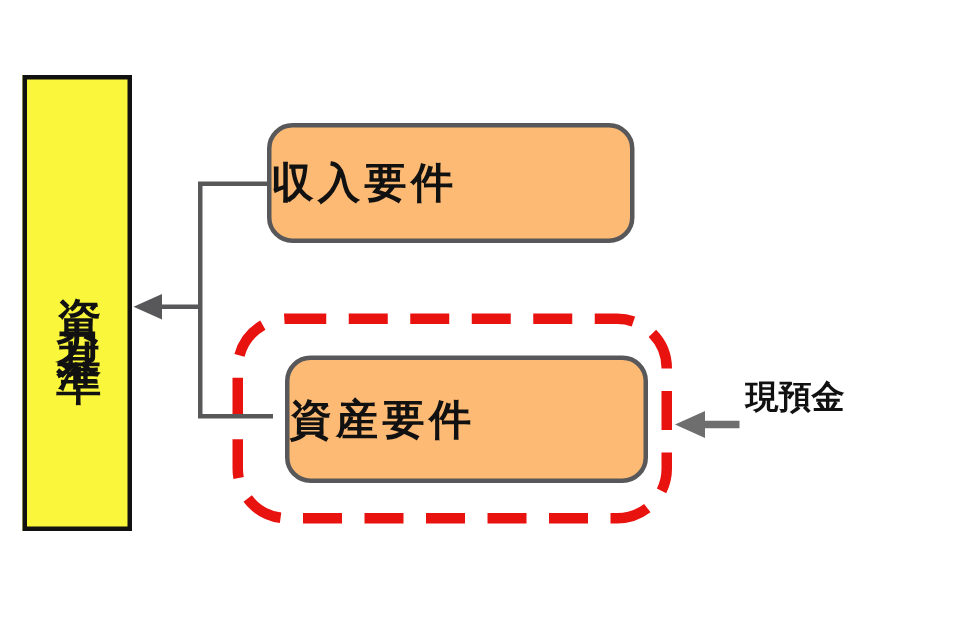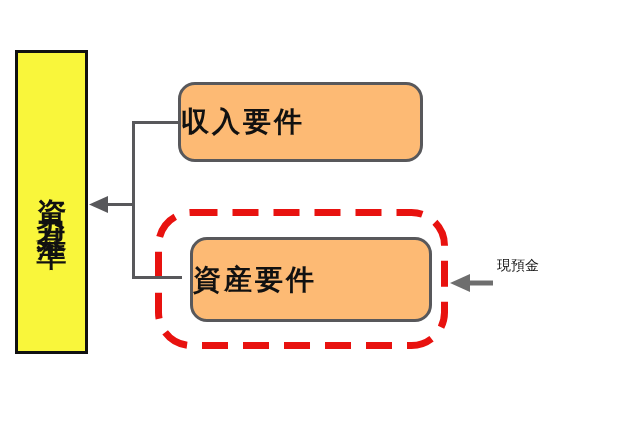--- a/index.html
+++ b/index.html
@@ -70,22 +70,22 @@
     font-size: 28px;
     font-weight: bold;
     color: #111111;
     letter-spacing: 3px;
     white-space: nowrap;
   }
   .annotation {
     position: absolute;
     left: 497px;
     top: 251px;
-    font-size: 14px;
-    font-weight: normal;
+    font-size: 22px;
+    font-weight: bold;
     color: #111111;
     line-height: 28px;
     white-space: nowrap;
   }
 </style>
 </head>
 <body>
 
 <div class="canvas">
 

